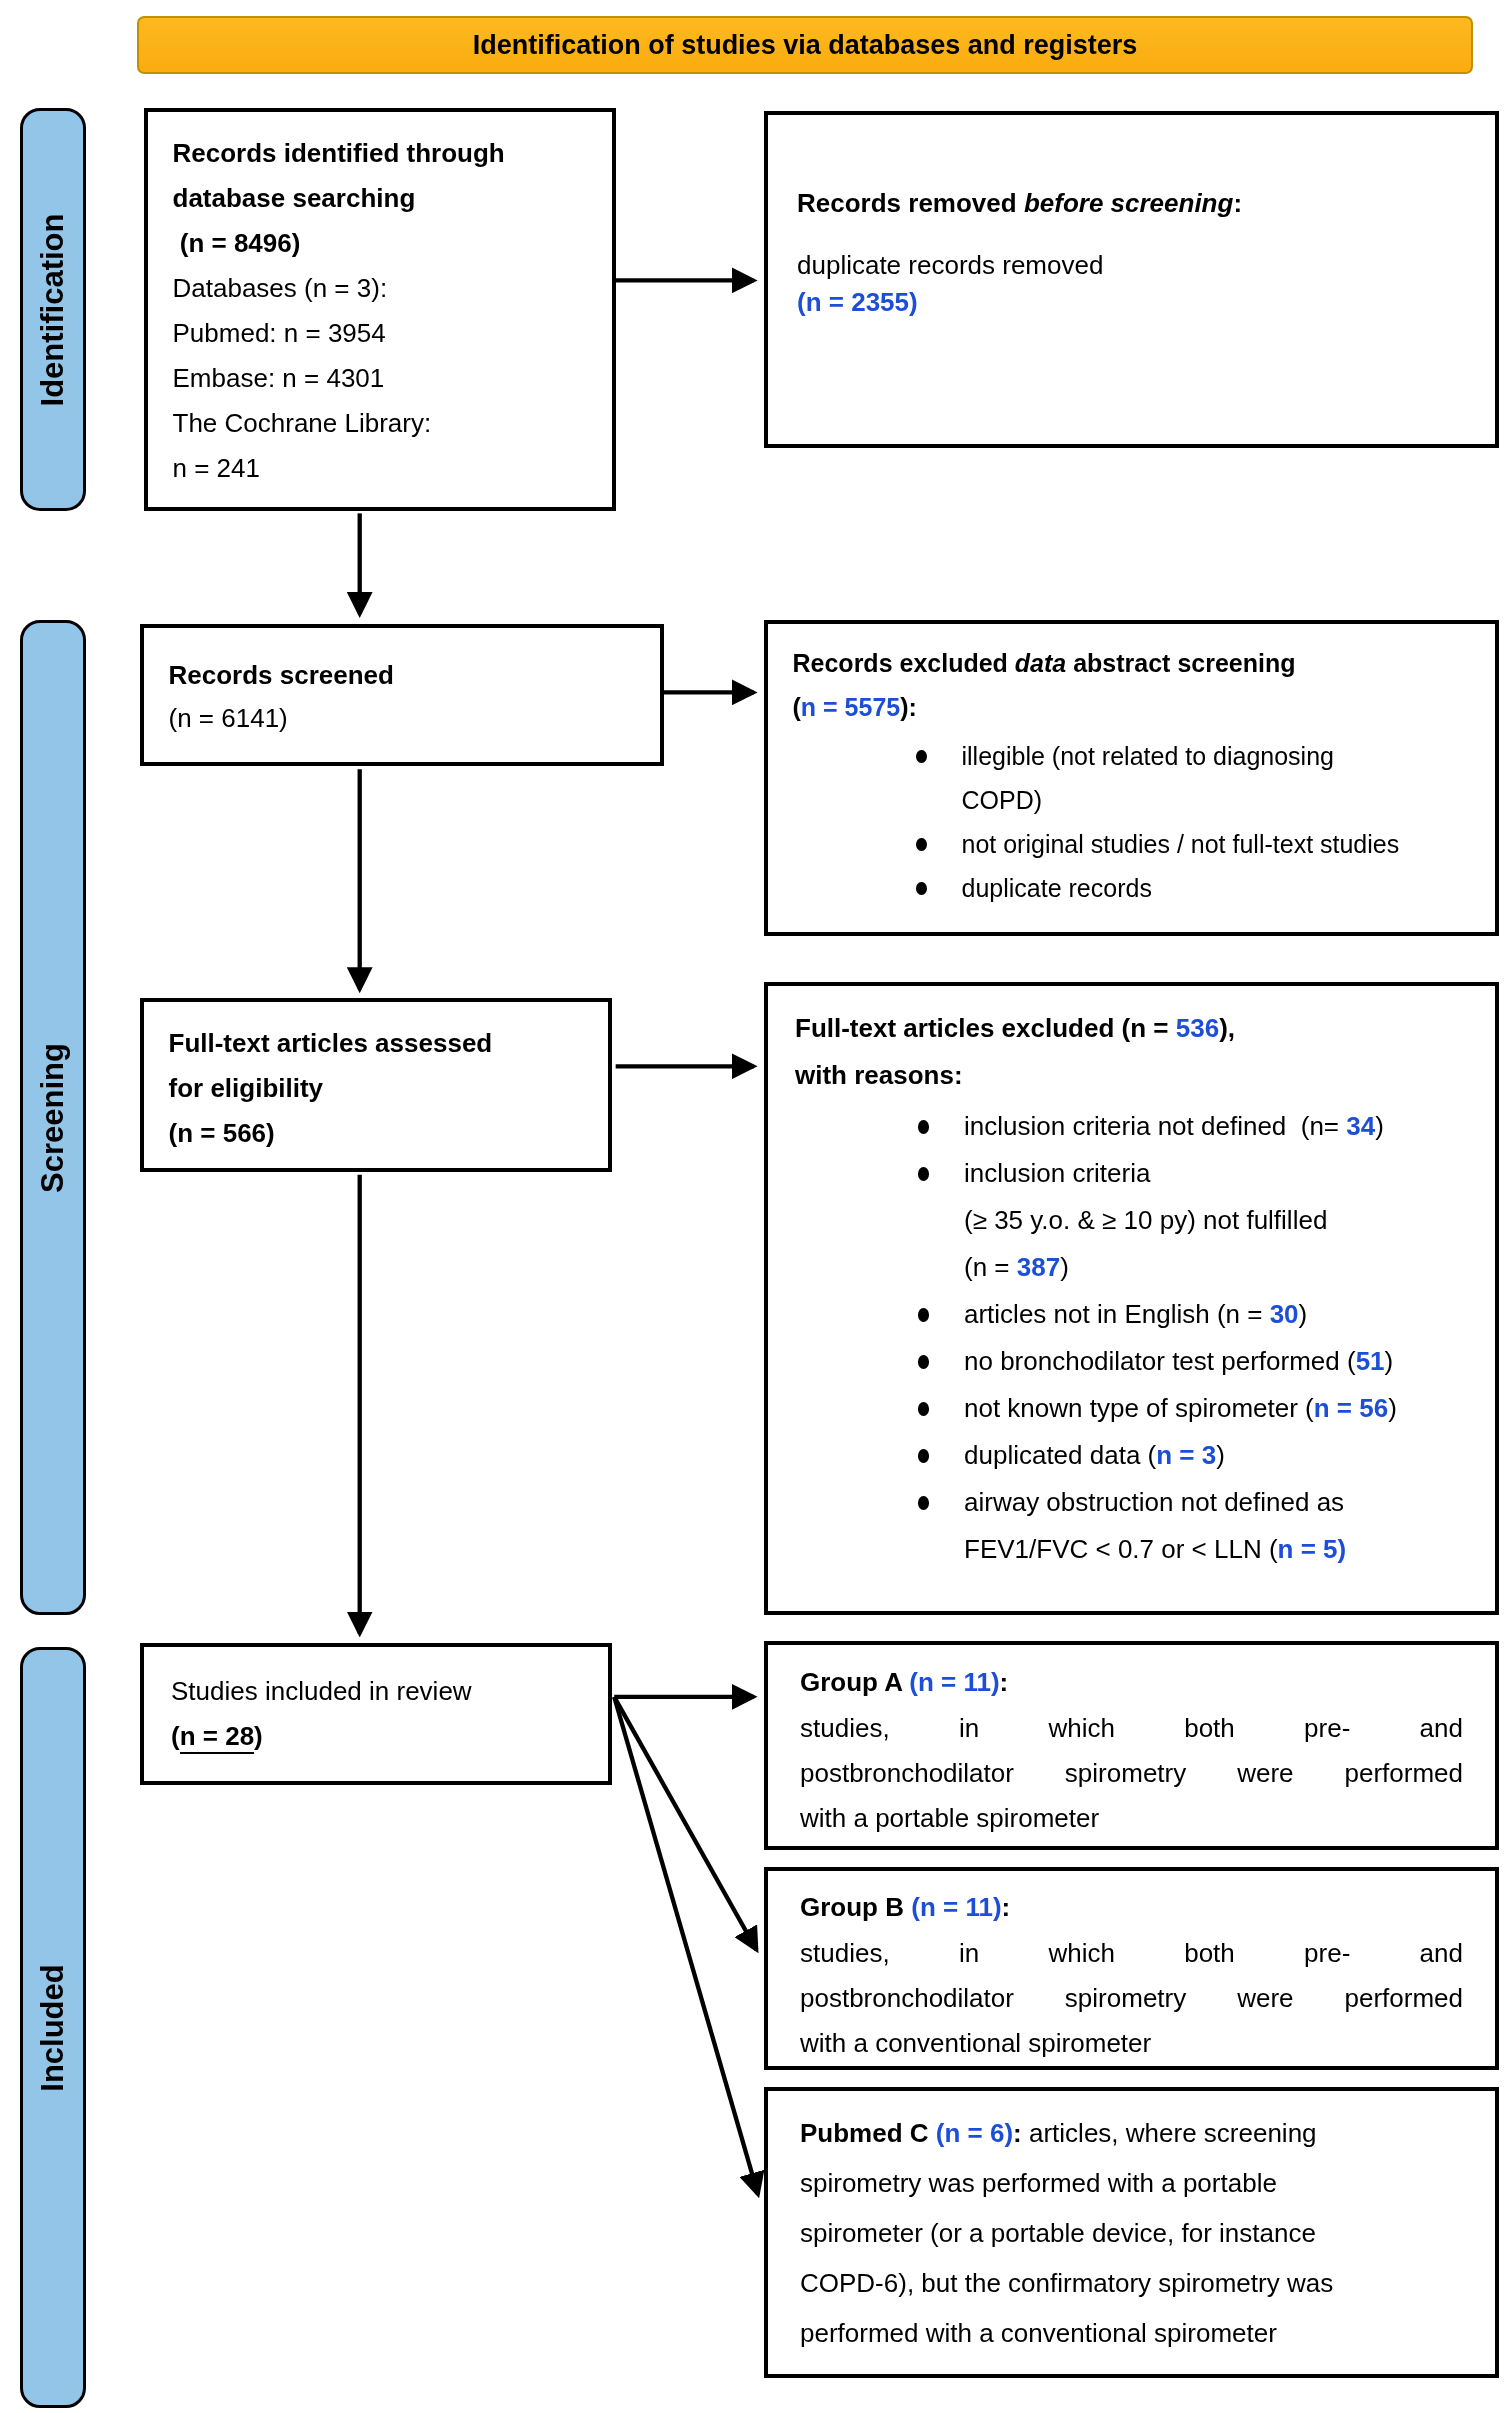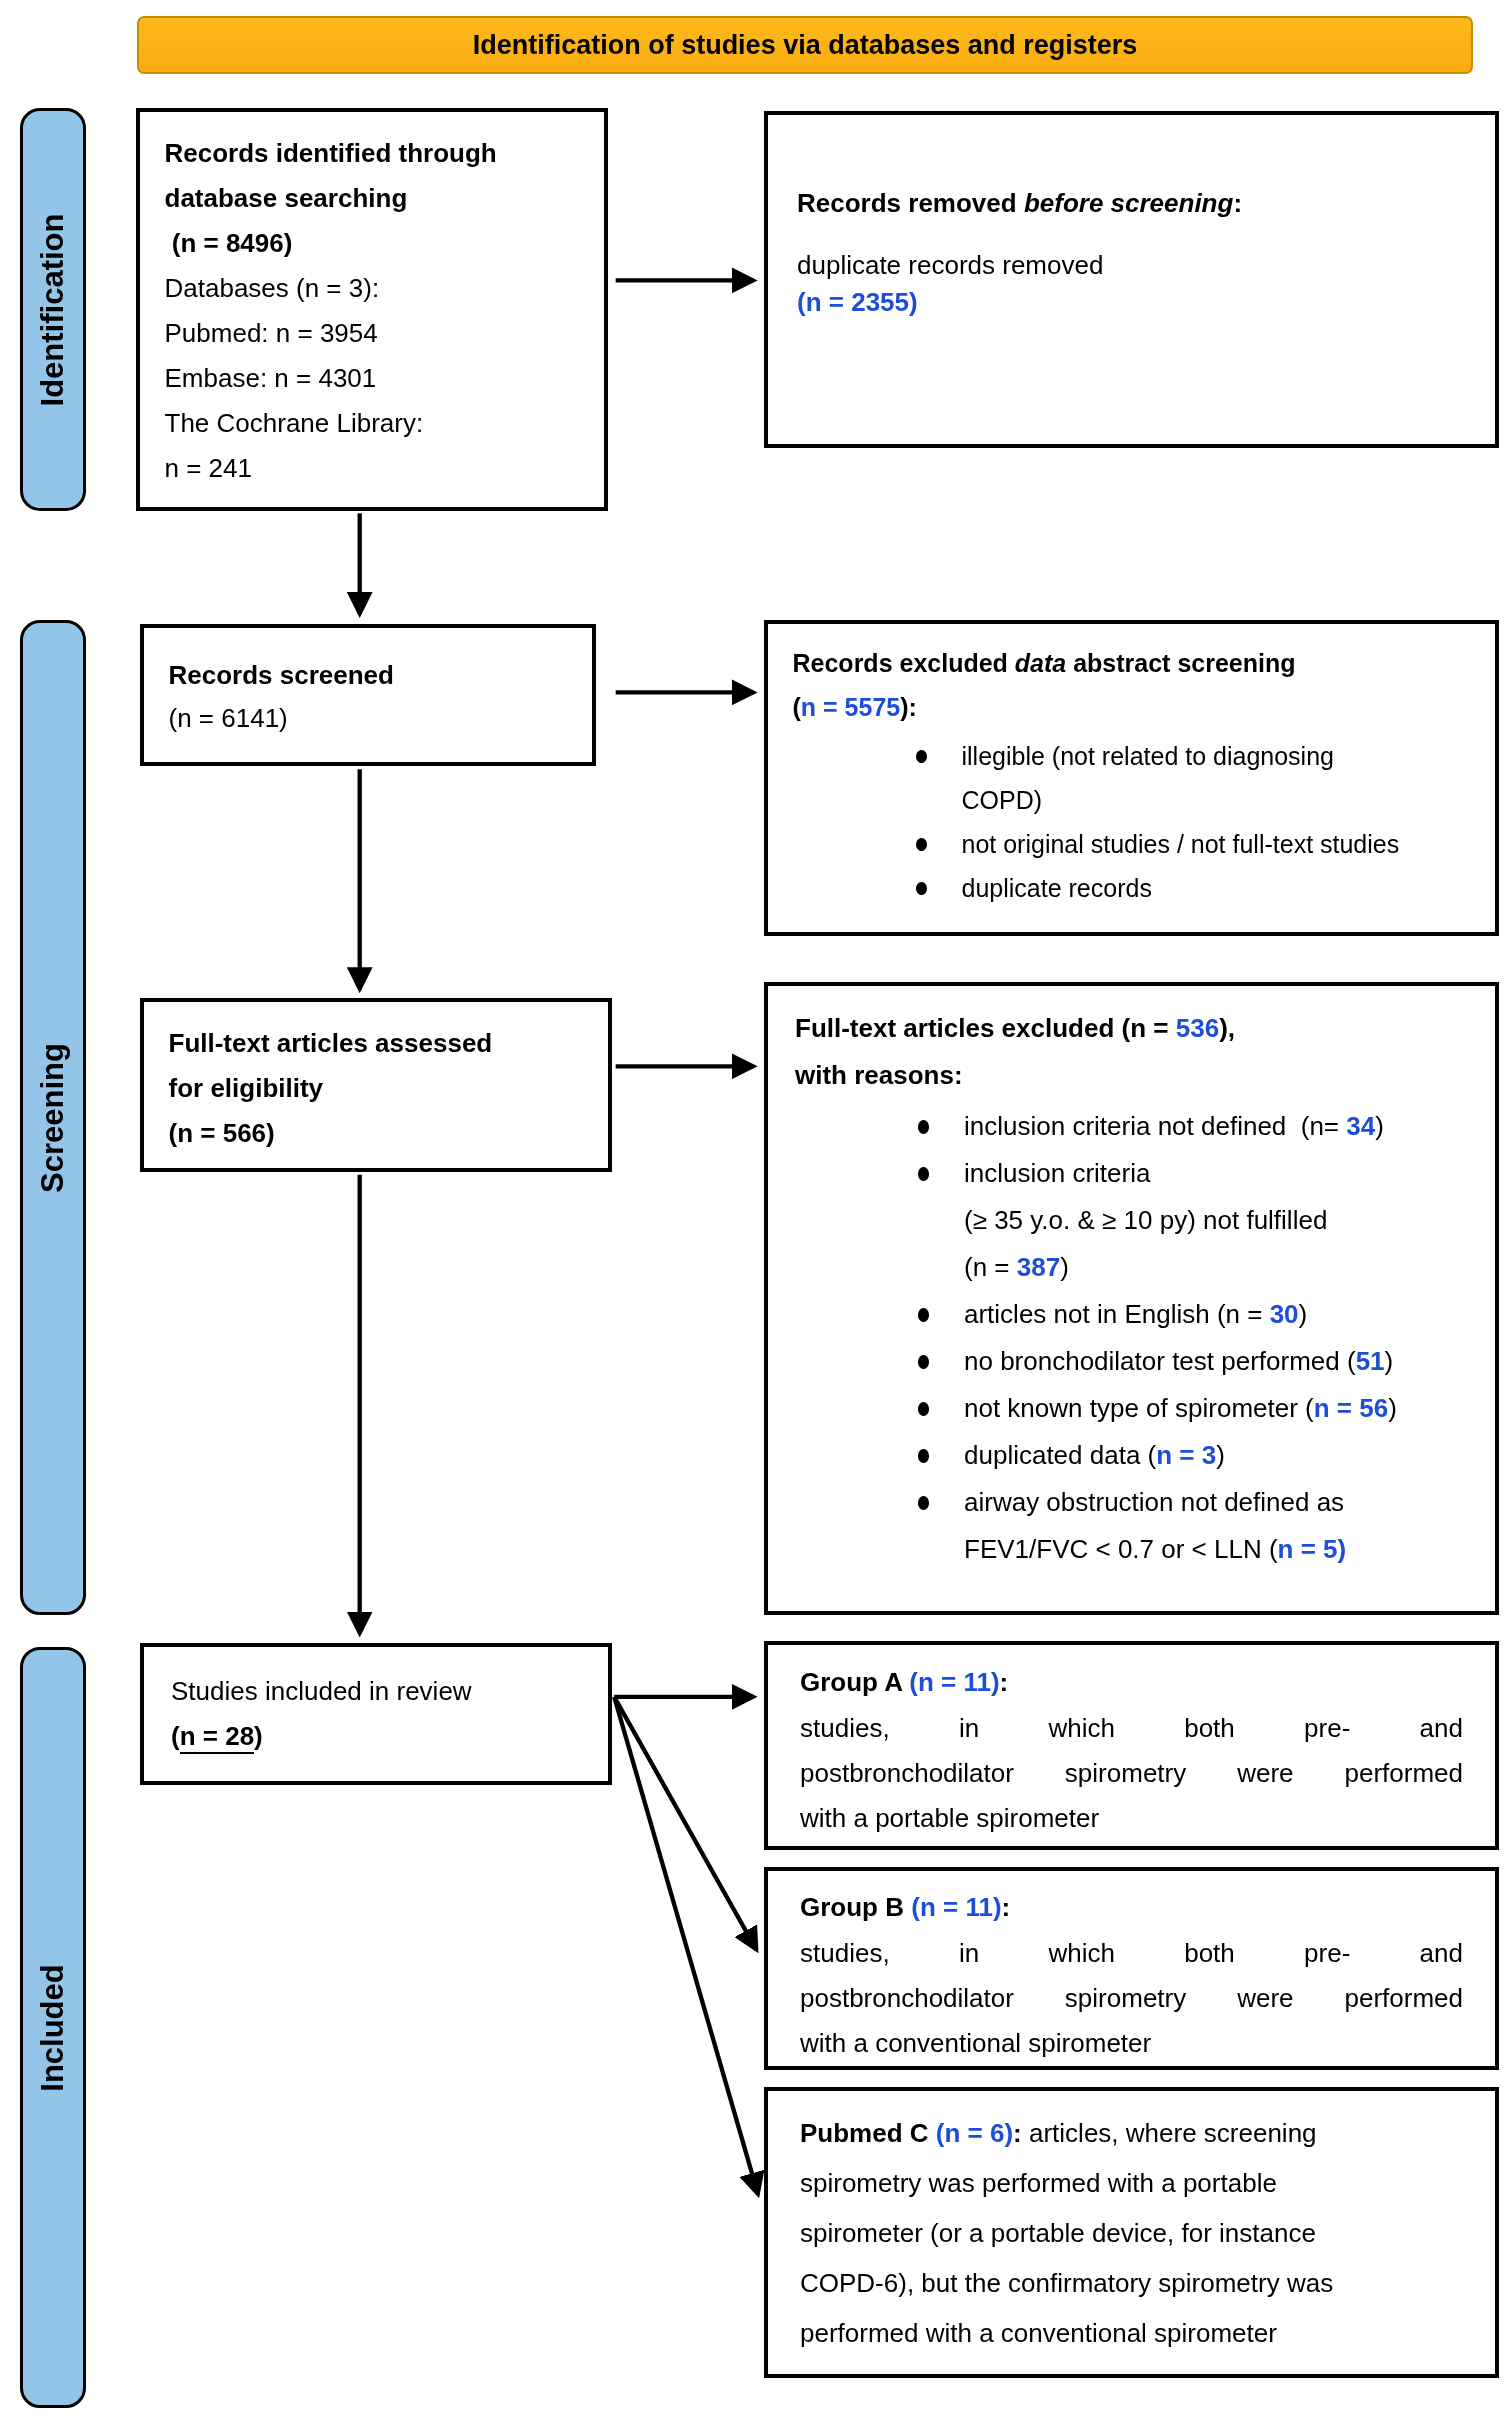--- a/index.html
+++ b/index.html
@@ -32,22 +32,22 @@
     position:absolute; background:#fff; border:4.3px solid #000;
     box-sizing:border-box; font-size:26px; line-height:45px;
   }
   .b { font-weight:bold; }
   .i { font-style:italic; }
   .red { color:#1d4ed8; }
   .pre { white-space:pre-wrap; }
   .u { border-bottom:2.9px solid #000; padding-bottom:1.4px; }
   .nowrap { white-space:nowrap; }
 
-  #box-identified { left:136px; top:108px; width:472px; height:403px; padding:18.7px 24.5px; }
-  #box-screened   { left:140px; top:624px; width:456px; height:142px; padding:26px 24.5px; line-height:43px; }
+  #box-identified { left:144px; top:108px; width:472px; height:403px; padding:18.7px 24.5px; }
+  #box-screened   { left:140px; top:624px; width:524px; height:142px; padding:26px 24.5px; line-height:43px; }
   #box-fulltext   { left:140px; top:998px; width:472px; height:174px; padding:18.7px 24.5px; line-height:45px; }
   #box-included   { left:140px; top:1643px; width:472px; height:142px; padding:21.6px 27px; line-height:45px; }
 
   #rbox-removed   { left:764px; top:111px; width:735px; height:337px; padding:70px 29px 0 29px; line-height:37px; }
   #rbox-removed .gap { margin-top:25px; }
   #rbox-abstract-excluded { left:764px; top:620px; width:735px; height:316px; padding:17.3px 24.5px; font-size:25px; line-height:44px; }
   #rbox-fulltext-excluded { left:764px; top:982px; width:735px; height:633px; padding:18.7px 27px; line-height:47px; }
   #rbox-group-a { left:764px; top:1641px; width:735px; height:209px; padding:14.4px 32px; }
   #rbox-group-b { left:764px; top:1867px; width:735px; height:203px; padding:13px 32px; }
   #rbox-group-c { left:764px; top:2087px; width:735px; height:291px; padding:17.3px 32px; line-height:50px; }

